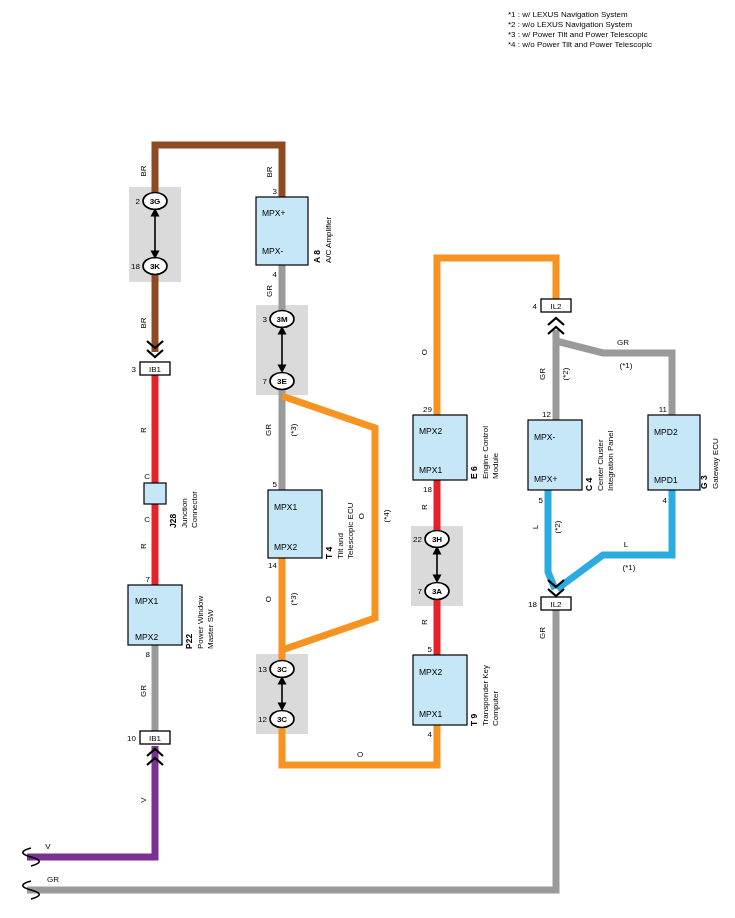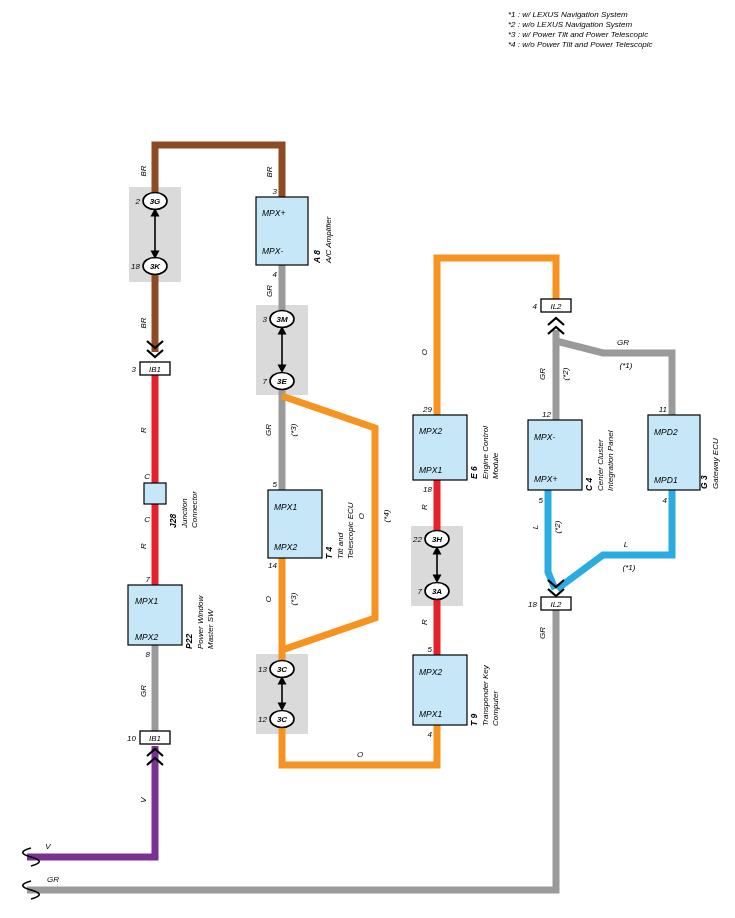--- a/index.html
+++ b/index.html
@@ -1,18 +1,18 @@
 <!DOCTYPE html>
 <html><head>
 <meta charset="utf-8">
 <title>Diagram</title>
 <style>
   html,body{margin:0;padding:0;background:#ffffff;}
   .stage{position:relative;width:735px;height:918px;background:#ffffff;overflow:hidden;
-         font-family:"Liberation Sans",sans-serif;font-style:italic;}
+         font-family:"Liberation Sans",sans-serif;}
   svg{display:block;}
   svg text{font-family:"Liberation Sans",sans-serif;fill:#000;}
   .t-legend{font-size:8px;}
   .t-pin{font-size:8px;}
   .t-cell{font-size:8.5px;}
   .t-conn{font-size:8px;font-weight:bold;}
   .t-connrect{font-size:8px;}
   .t-compid{font-size:8.5px;font-weight:bold;}
   .t-compname{font-size:8px;}
   .t-wire{font-size:8px;}

